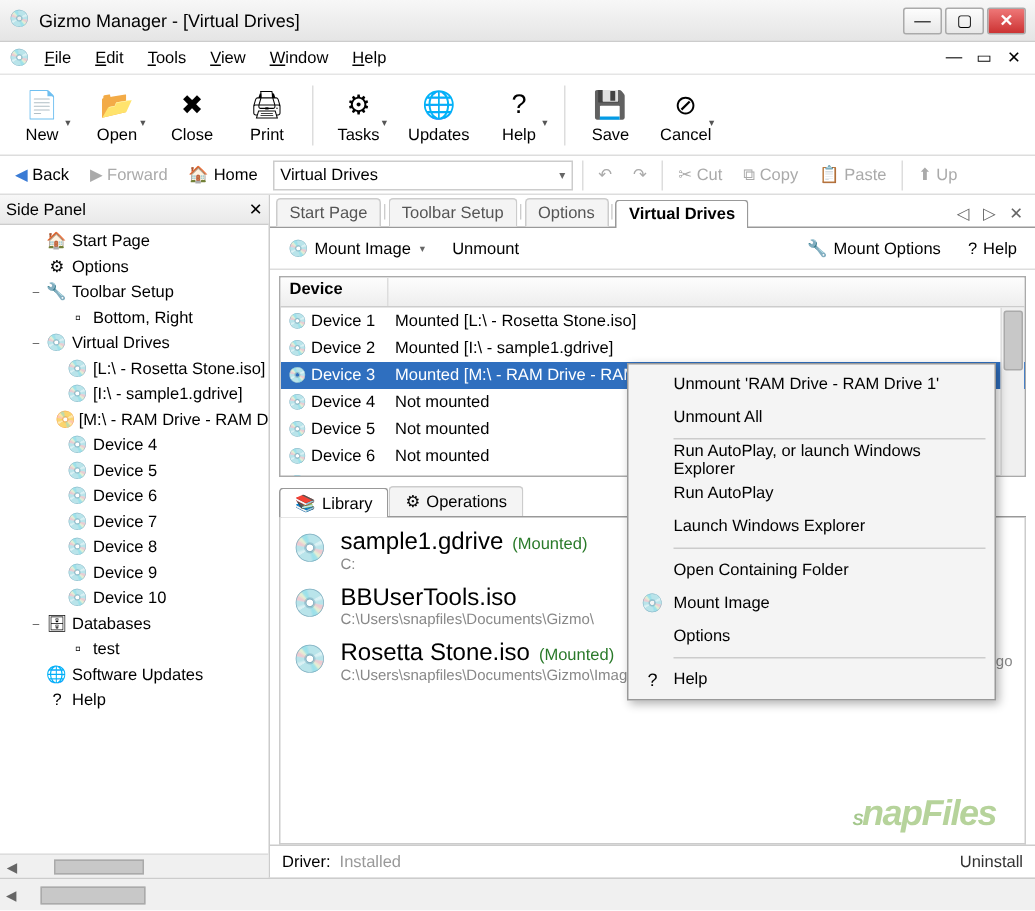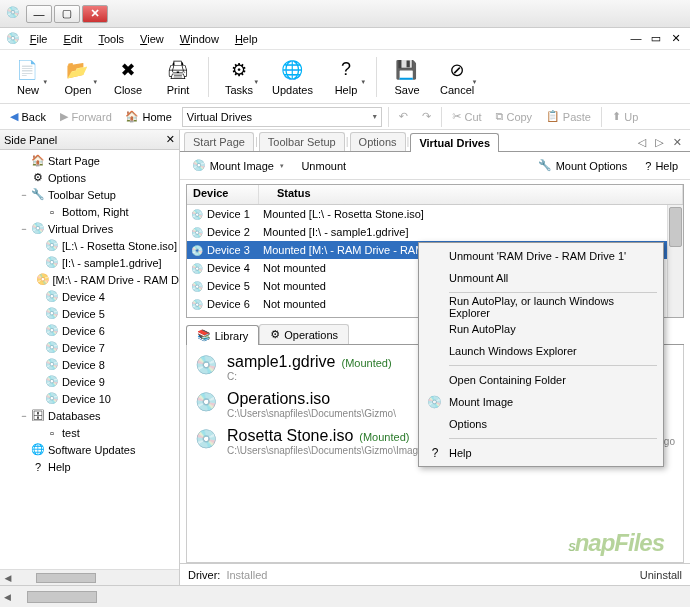--- a/index.html
+++ b/index.html
@@ -106,20 +106,21 @@
 
 
 .wm { position:absolute; right:26px; bottom:50px; font-size:24px; font-style:italic; font-weight:bold; color:#7bb04a; opacity:.55; letter-spacing:-1px; pointer-events:none; }
 .wm .s1 { color:#5a9a2f; }
 </style>
 </head>
 <body>
 
 <div class="titlebar">
   <span class="icon">💿</span>
+  <span class="title">Gizmo Manager - [Virtual Drives]</span>
   <div class="tb-btns">
     <div class="tb-btn">—</div>
     <div class="tb-btn">▢</div>
     <div class="tb-btn tb-close">✕</div>
   </div>
 </div>
 
 <div class="menubar">
   <span class="icon">💿</span>
   <span class="mi"><span class="u">F</span><span></span>ile</span>
@@ -361,21 +362,20 @@
         </span>
       <span class="subbtn">
           <span>?</span>
           <span>Help</span>
         </span>
     </div>
 
     <div class="tblwrap">
       <div class="tblhdr">
         <div class="th dev">Device</div>
-        <div class="th st">Status</div>
       </div>
       <div class="tblbody" id="tbody">
           <div class="tr">
             <div class="td1">
               <span class="di">💿</span>
               <span>Device 1</span>
             </div>
             <div class="td2">Mounted [L:\ - Rosetta Stone.iso]</div>
           </div>
           <div class="tr">
@@ -438,21 +438,21 @@
     </div>
 
     <div class="liblist" id="liblist">
         <div class="litem">
           <div class="lic">💿</div>
           <div class="lbody"><span class="lname">sample1.gdrive</span><span class="lstate">(Mounted)</span><div class="lpath">C:</div></div>
           <div class="ltime"></div>
         </div>
         <div class="litem">
           <div class="lic">💿</div>
-          <div class="lbody"><span class="lname">Operations.iso</span><span class="lstate"></span><div class="lpath">C:\Users\snapfiles\Documents\Gizmo\</div></div>
+          <div class="lbody"><span class="lname">BBUserTools.iso</span><span class="lstate"></span><div class="lpath">C:\Users\snapfiles\Documents\Gizmo\</div></div>
           <div class="ltime"></div>
         </div>
         <div class="litem">
           <div class="lic">💿</div>
           <div class="lbody"><span class="lname">Rosetta Stone.iso</span><span class="lstate">(Mounted)</span><div class="lpath">C:\Users\snapfiles\Documents\Gizmo\Images</div></div>
           <div class="ltime">55 minutes ago</div>
         </div>
       </div>
 
     <div class="drvbar">

